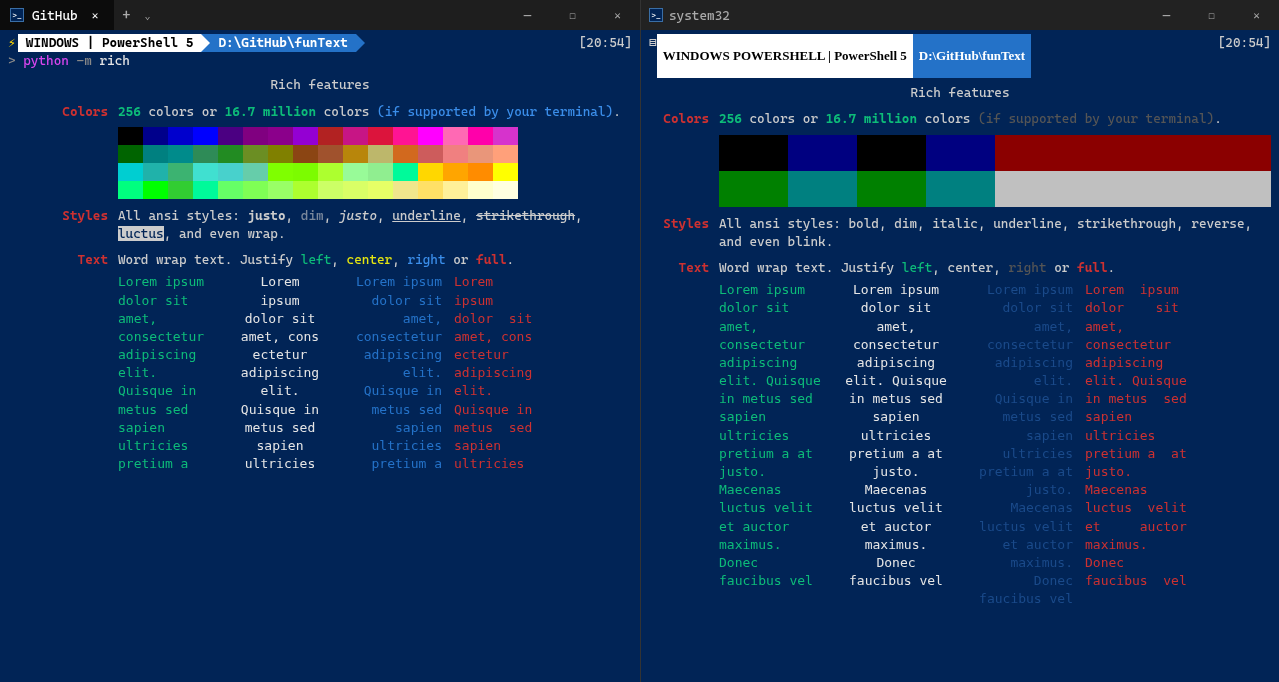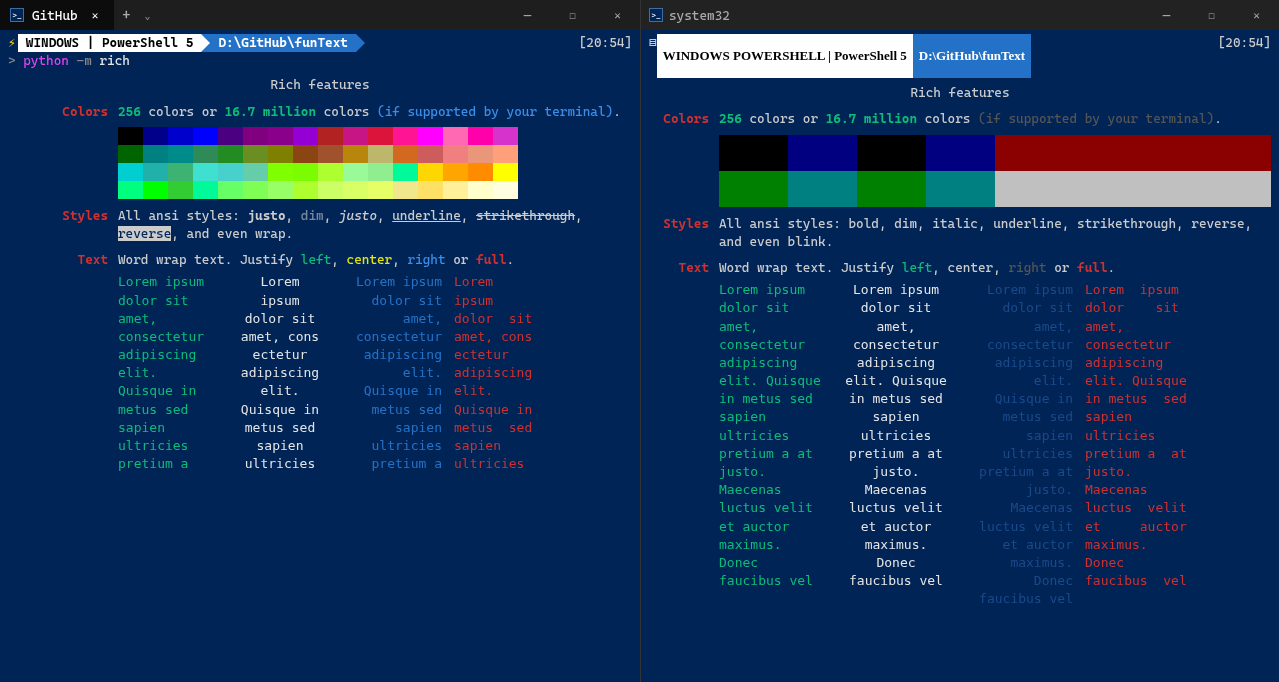--- a/index.html
+++ b/index.html
@@ -263,21 +263,21 @@
 
     <div class="section">
       <div class="sect-label">Styles</div>
       <div class="sect-body">
         <span>All ansi styles:</span>
         <span class="bold">justo</span>,
         <span class="dim">dim</span>,
         <span class="italic">justo</span>,
         <span class="underline">underline</span>,
         <span class="strike">strikethrough</span>,
-        <span class="reverse">reverse</span><span>, and even wrap.</span>
+        <span class="reverse">luctus</span><span>, and even wrap.</span>
       </div>
     </div>
 
     <div class="section">
       <div class="sect-label">Text</div>
       <div class="sect-body">
         <div>
           <span>Word wrap text. Justify</span>
           <span class="c-green">left</span>,
           <span class="c-yellow">center</span>,

